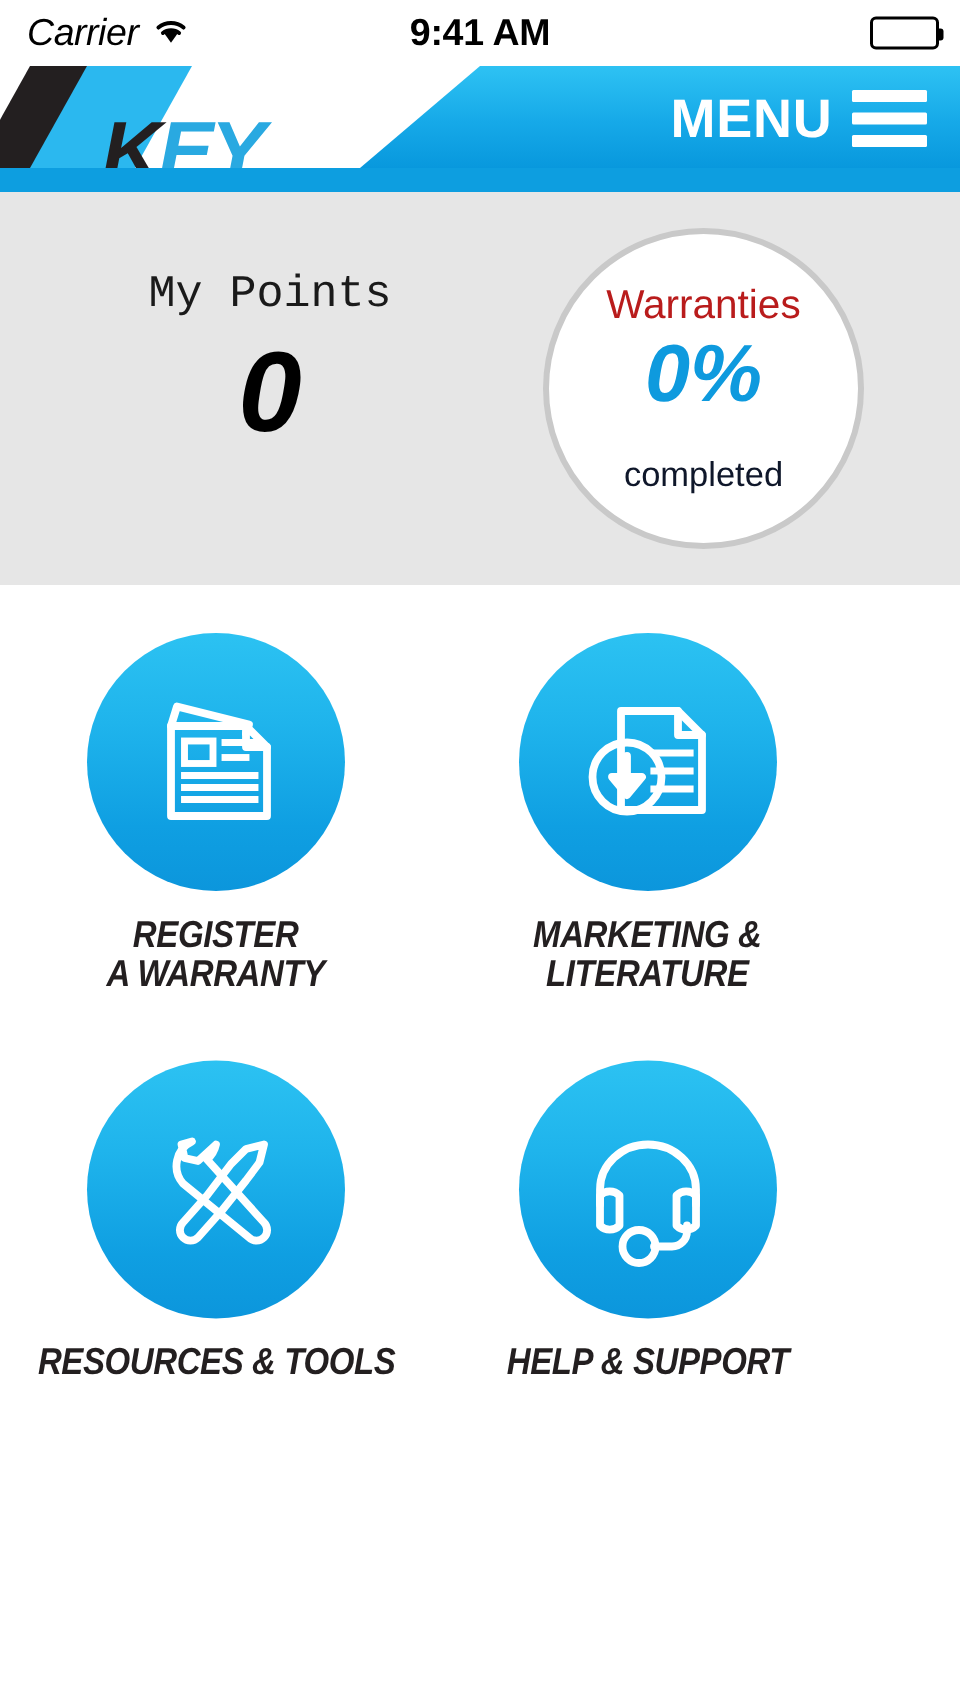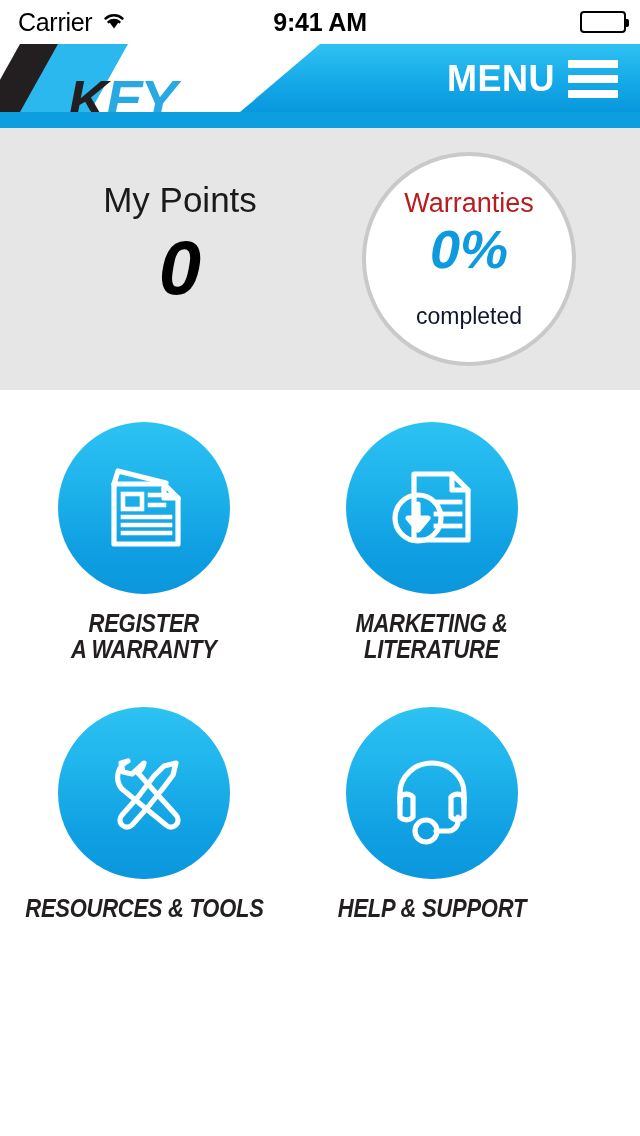--- a/index.html
+++ b/index.html
@@ -11,21 +11,21 @@
     position:relative;
   }
 
   
   .statusbar{
     position:absolute; left:0; top:0; width:640px; height:44px;
     background:#ffffff; color:#000;
     display:flex; align-items:center;
   }
   .sb-left{ position:absolute; left:18px; display:flex; align-items:center; gap:9px; }
-  .sb-carrier{ font-size:25px; letter-spacing:-0.3px; }
+  .sb-carrier{ font-size:25px; letter-spacing:-0.3px;font-style:italic; }
   .sb-center{
     position:absolute; left:0; width:640px; text-align:center;
     font-size:25px; font-weight:bold; letter-spacing:-0.2px;
   }
   .sb-right{ position:absolute; right:14px; display:flex; align-items:center; }
   .battery{
     width:46px; height:22px; border:2px solid #000; border-radius:4px;
     padding:2px; position:relative;
   }
   .battery .fill{ width:100%; height:100%; background:#000; border-radius:1px;}
@@ -78,21 +78,21 @@
   .hamburger span{ display:block; width:50px; height:8px; background:#fff; border-radius:1px;}
 
   
   .points-panel{
     position:absolute; left:0; top:128px; width:640px; height:262px;
     background:#e6e6e6;
   }
   .my-points{
     position:absolute; left:60px; top:52px; width:240px; text-align:center;
   }
-  .mp-label{ font-size:35px; color:#1a1a1a; }
+  .mp-label{ font-size:30px; color:#1a1a1a;font-family:Liberation Mono, monospace; }
   .mp-value{
     font-size:76px; font-weight:bold; font-style:italic; color:#000;
     line-height:1.0; margin-top:10px;
   }
   .warranty-circle{
     position:absolute; left:362px; top:24px;
     width:214px; height:214px; border-radius:50%;
     background:#ffffff; border:4px solid #c9c9c9;
     display:flex; flex-direction:column; align-items:center; justify-content:center;
   }

